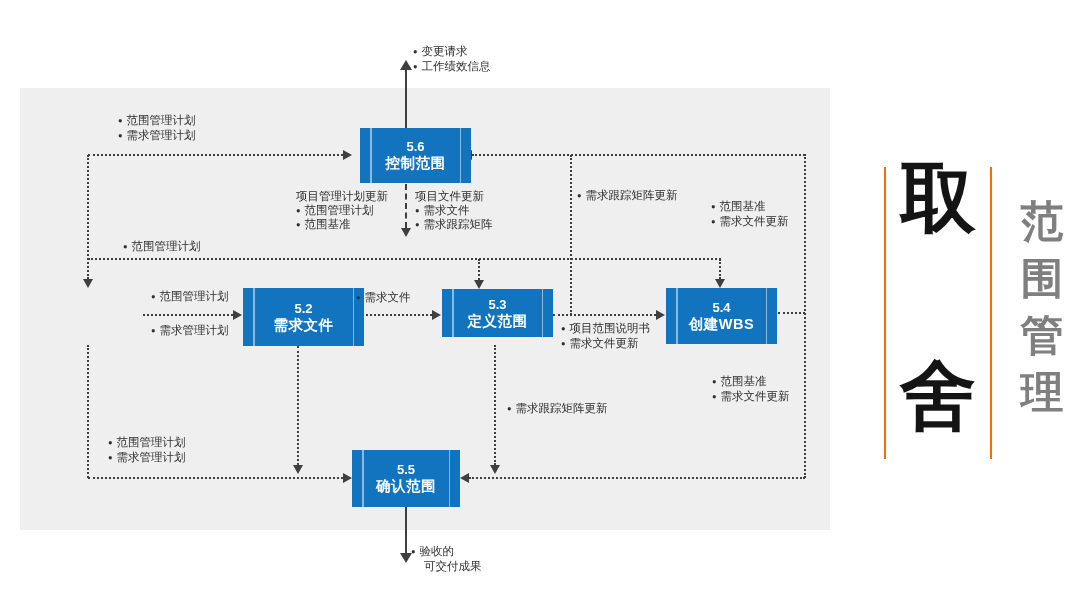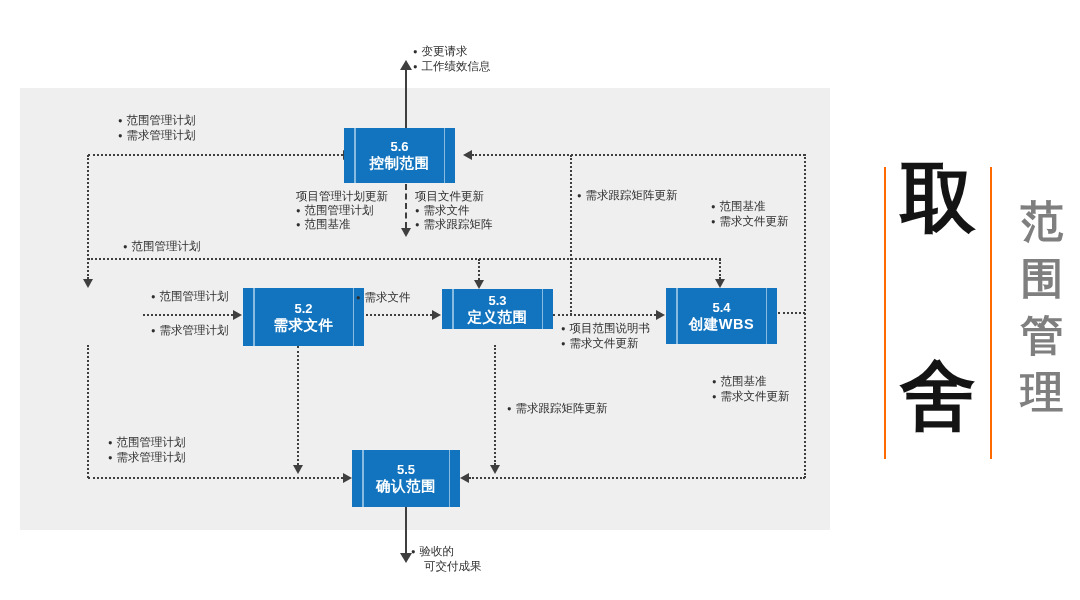--- a/index.html
+++ b/index.html
@@ -75,29 +75,29 @@
   <div class="dh" style="left:355px;top:314px;width:77px;"></div>
   <div class="ar ar-r" style="left:432px;top:310px;"></div>
   <div class="dvd" style="left:405px;top:184px;height:44px;"></div>
   <div class="ar ar-d" style="left:401px;top:228px;"></div>
 
   <div class="sv" style="left:405px;top:70px;height:58px;"></div>
   <div class="ar ar-u" style="left:400px;top:60px;"></div>
   <div class="sv" style="left:405px;top:507px;height:46px;"></div>
   <div class="ar ar-db" style="left:400px;top:553px;"></div>
 
-  <div class="pbox" style="left:344px;top:128px;width:111px;height:55px;">
+  <div class="pbox" style="left:360px;top:128px;width:111px;height:55px;">
     <div class="num">5.6</div>
     <div class="nm">控制范围</div>
   </div>
   <div class="pbox" style="left:243px;top:288px;width:121px;height:58px;">
     <div class="num">5.2</div>
     <div class="nm">需求文件</div>
   </div>
-  <div class="pbox" style="left:442px;top:289px;width:111px;height:40px;">
+  <div class="pbox" style="left:442px;top:289px;width:111px;height:48px;">
     <div class="num">5.3</div>
     <div class="nm">定义范围</div>
   </div>
   <div class="pbox" style="left:666px;top:288px;width:111px;height:56px;">
     <div class="num">5.4</div>
     <div class="nm">创建WBS</div>
   </div>
   <div class="pbox" style="left:352px;top:450px;width:108px;height:57px;">
     <div class="num">5.5</div>
     <div class="nm">确认范围</div>

